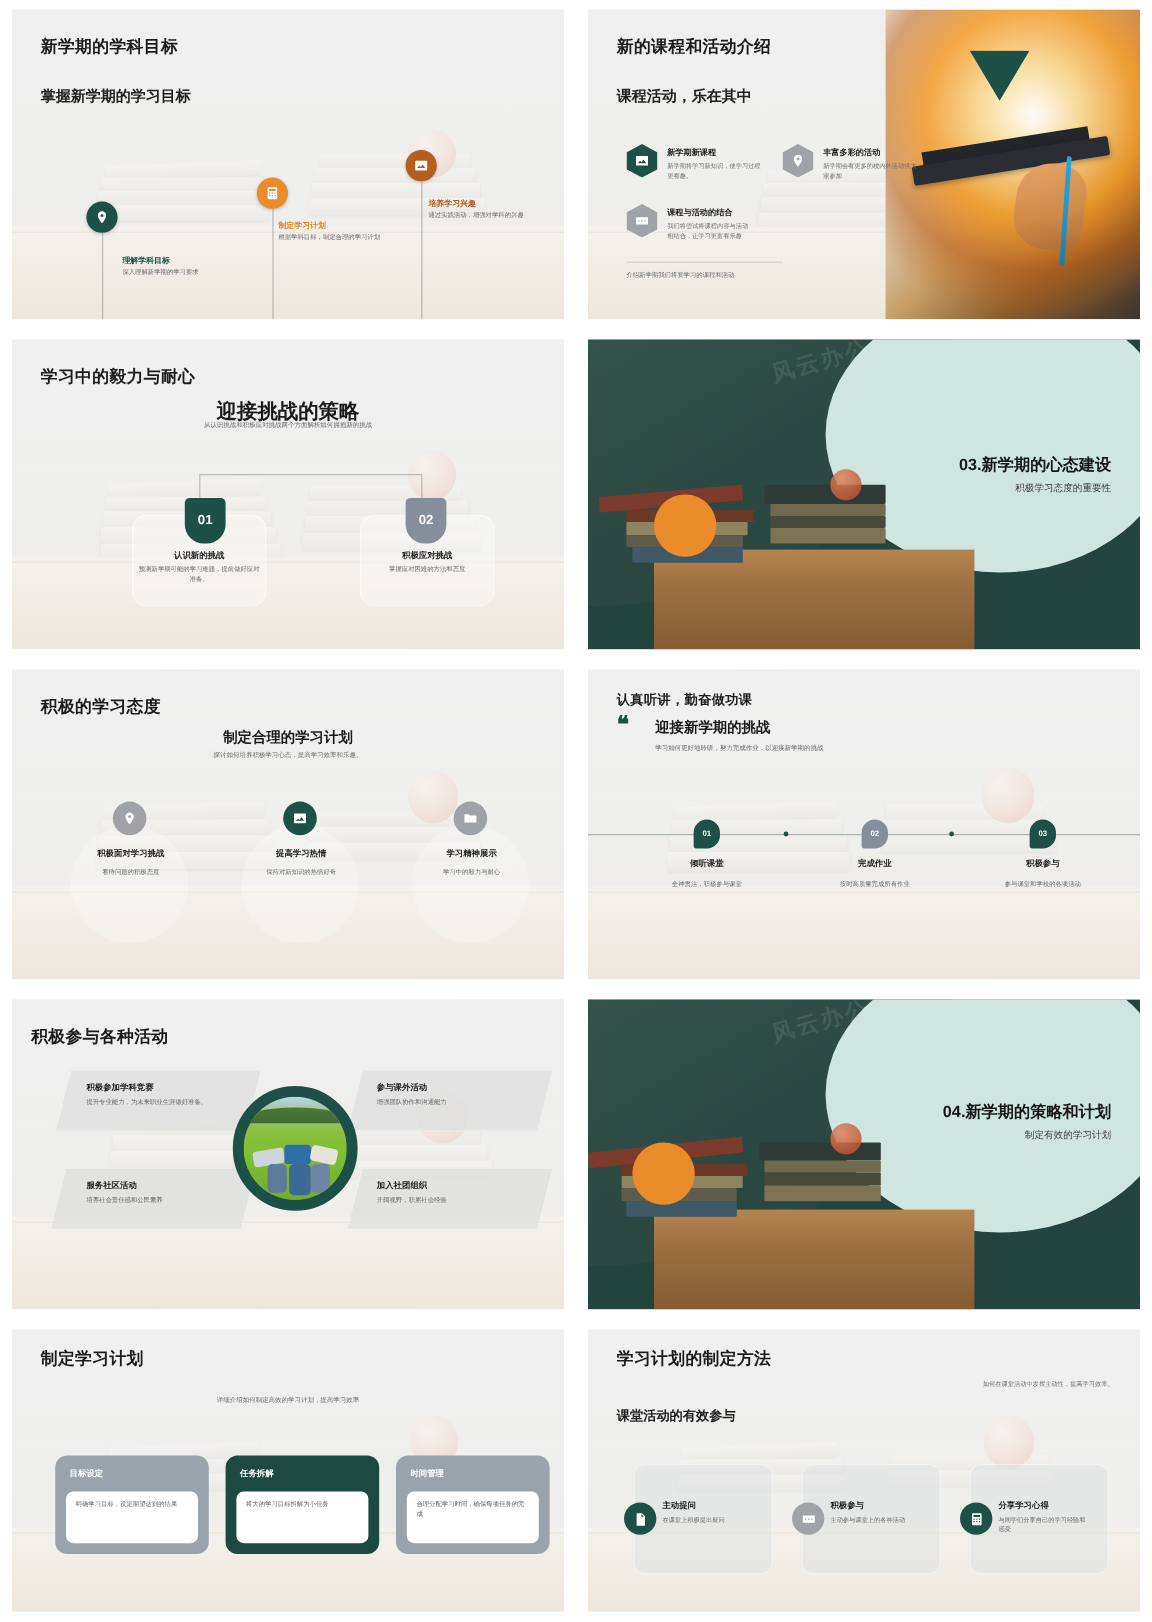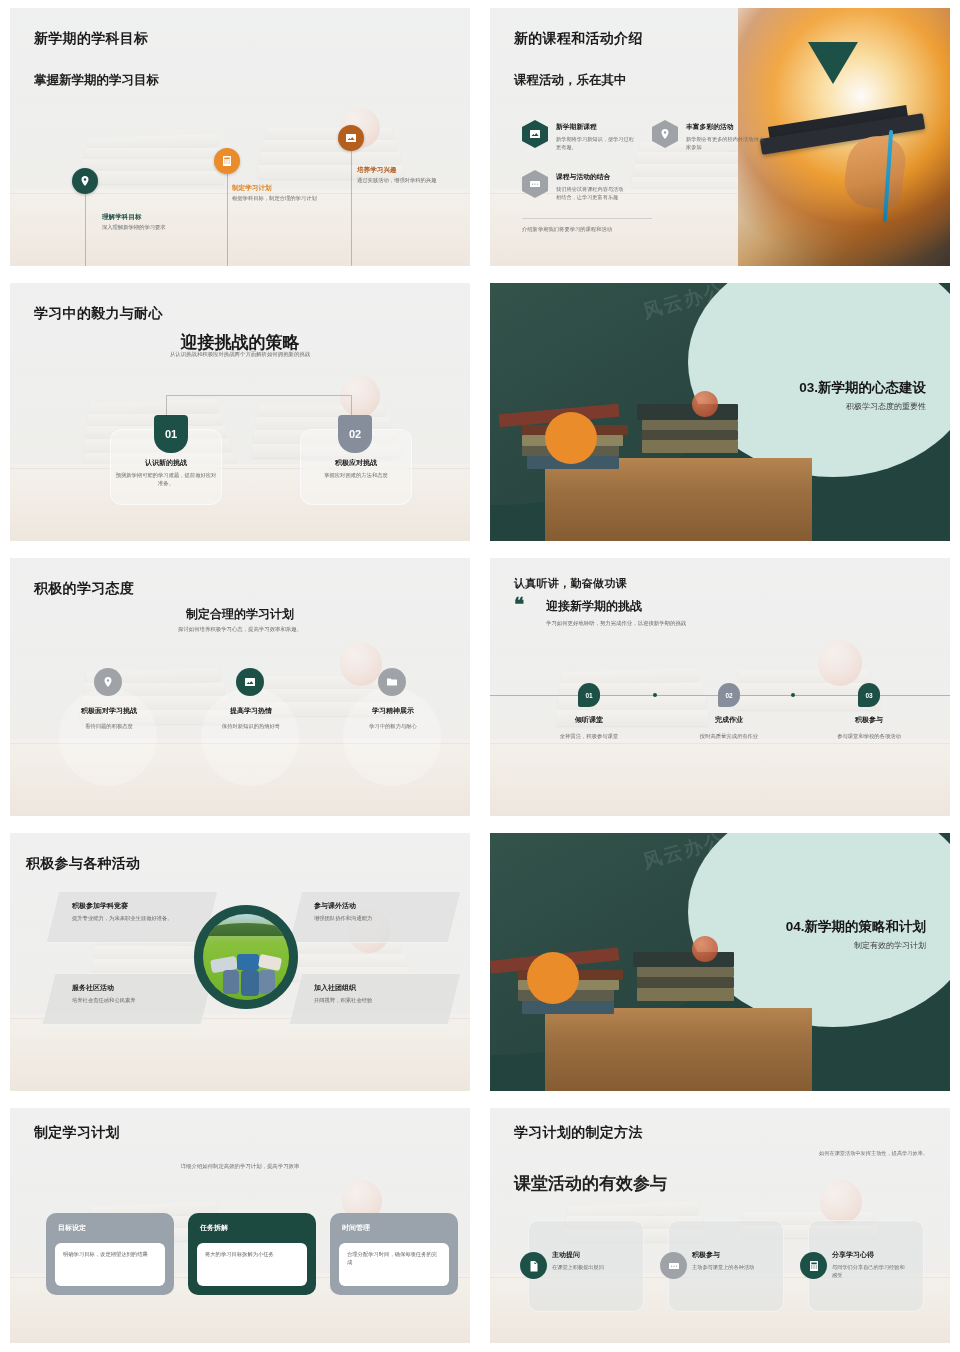--- a/index.html
+++ b/index.html
@@ -224,21 +224,21 @@
   .plan-h { font-size:7px; font-weight:bold; color:#fff; }
   .plan-body {
     position:absolute; left:9px; right:9px; bottom:9px; top:30px;
     background:#fff; border-radius:6px; padding:7px 8px;
     font-size:5.3px; color:#5f5f5f; line-height:1.6;
   }
 
   
   .s10-title { left:24px; top:16px; font-size:14px; }
   .s10-note { position:absolute; right:22px; top:42px; font-size:5.2px; color:#6e6e6e; }
-  .s10-sub { left:24px; top:64px; font-size:17px; }
+  .s10-sub { left:24px; top:64px; font-size:11px; }
   .panel {
     position:absolute; width:116px; height:92px; border-radius:10px;
     background:rgba(222,226,226,.55); border:1px solid rgba(255,255,255,.45);
   }
   .p-ico {
     position:absolute; width:27px; height:27px; border-radius:50%;
     display:flex; align-items:center; justify-content:center;
   }
   .p-h { position:absolute; font-size:7px; font-weight:bold; color:#1b1b1b; white-space:nowrap; }
   .p-p { position:absolute; font-size:5.2px; color:#6b6b6b; line-height:1.55; width:86px; }

